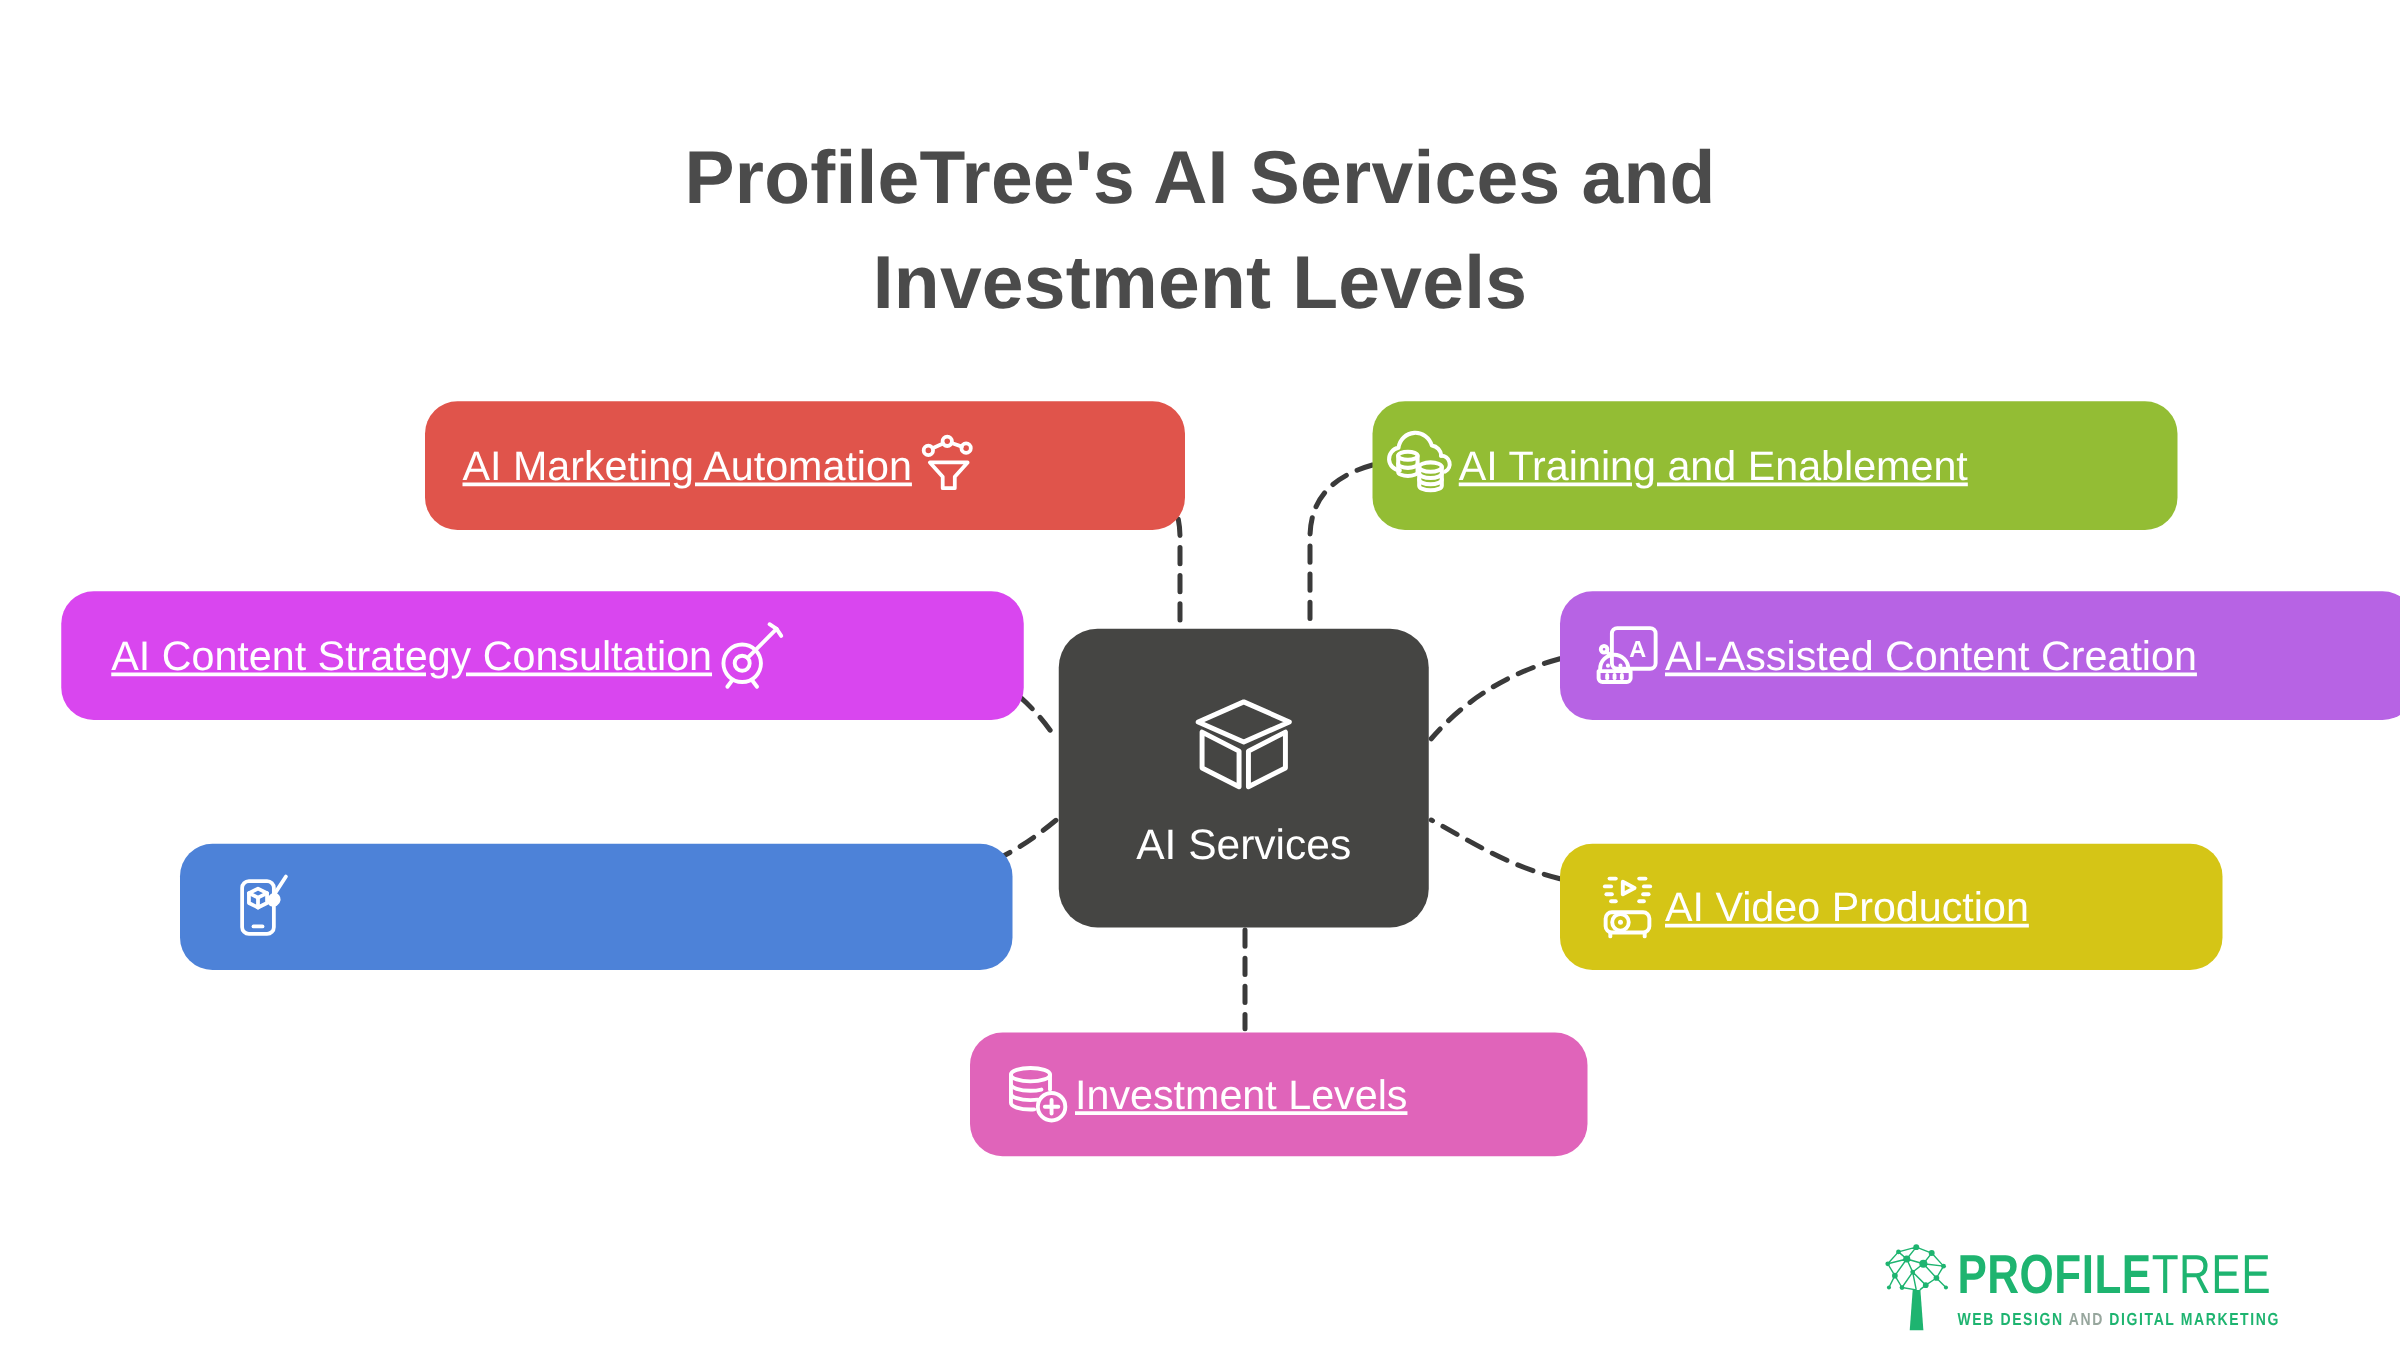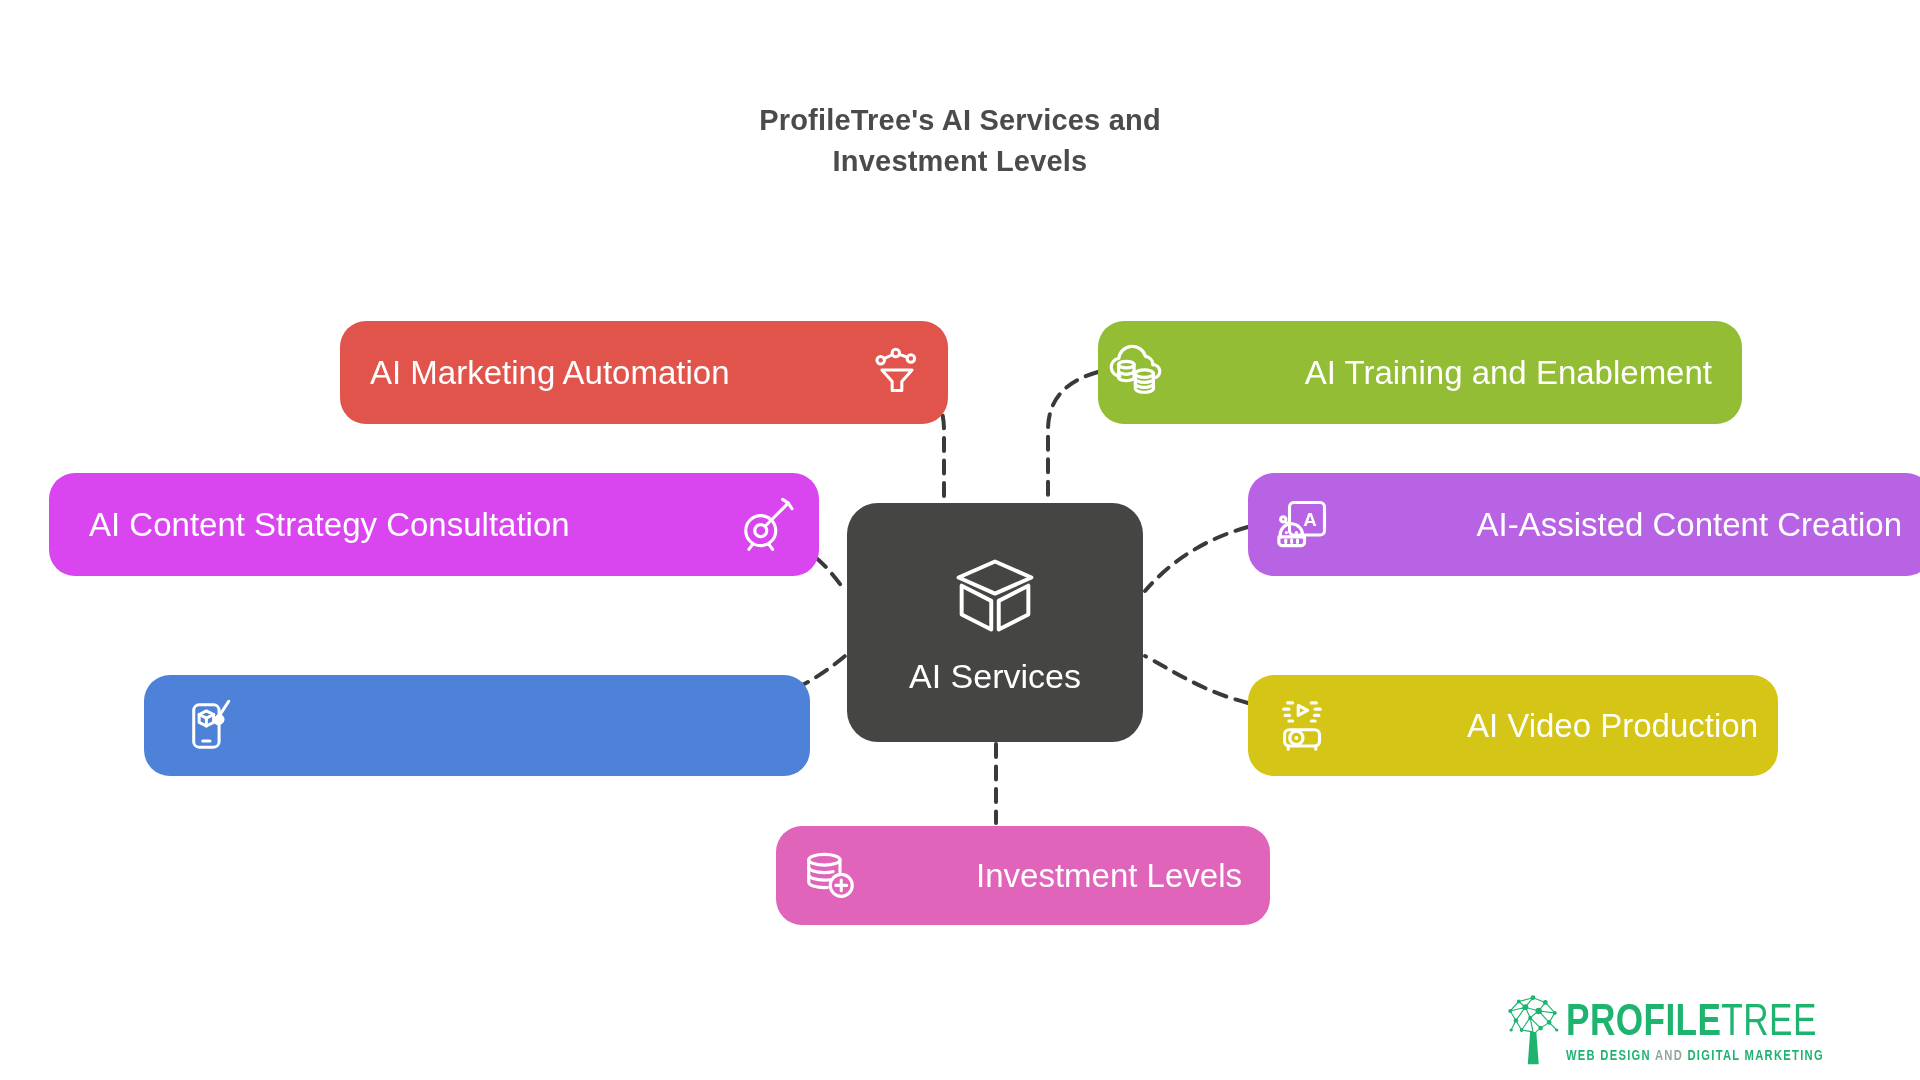--- a/index.html
+++ b/index.html
@@ -1,27 +1,27 @@
 <!DOCTYPE html>
 <html><head>
 <meta charset="utf-8">
 <style>
   html,body{margin:0;padding:0;background:#ffffff;}
   body{width:1920px;height:1080px;position:relative;overflow:hidden;
        font-family:"Liberation Sans","DejaVu Sans",sans-serif;}
   .canvas{position:absolute;inset:0;width:1920px;height:1080px;background:#ffffff;}
 
   .title{position:absolute;top:100px;left:0;width:1920px;margin:0;text-align:center;
-         font-size:29px;line-height:1.4;font-weight:700;color:#4b4b4b;letter-spacing:.2px;}
+         font-size:60px;line-height:1.4;font-weight:700;color:#4b4b4b;letter-spacing:.2px;}
 
   .connectors{position:absolute;inset:0;pointer-events:none;}
   .connectors path{fill:none;stroke-width:4;stroke-dasharray:13 9.5;stroke-linecap:round;}
 
-  .node{position:absolute;display:flex;align-items:center;justify-content:space-between;
-        border-radius:26px;color:#ffffff;}
+  .node{position:absolute;display:flex;align-items:center;
+        border-radius:26px;color:#ffffff;text-decoration:underline;}
   .node .label{font-size:33px;font-weight:400;white-space:nowrap;}
   .node svg.icon{flex:0 0 auto;display:block;}
   .icon{stroke:#ffffff;fill:none;stroke-width:2.5;stroke-linecap:round;stroke-linejoin:round;}
 
   
   .box-marketing      {left:340px;top:321px;width:556px;height:103px;padding:0 22px 0 30px;}
   .box-strategy       {left:49px; top:473px;width:708px;height:103px;padding:0 22px 0 40px;}
   .box-graphic        {left:144px;top:675px;width:610px;height:101px;padding:0 22px 0 34px;}
   
   .box-training       {left:1098px;top:321px;width:607px;height:103px;padding:0 30px 0 7px;}

